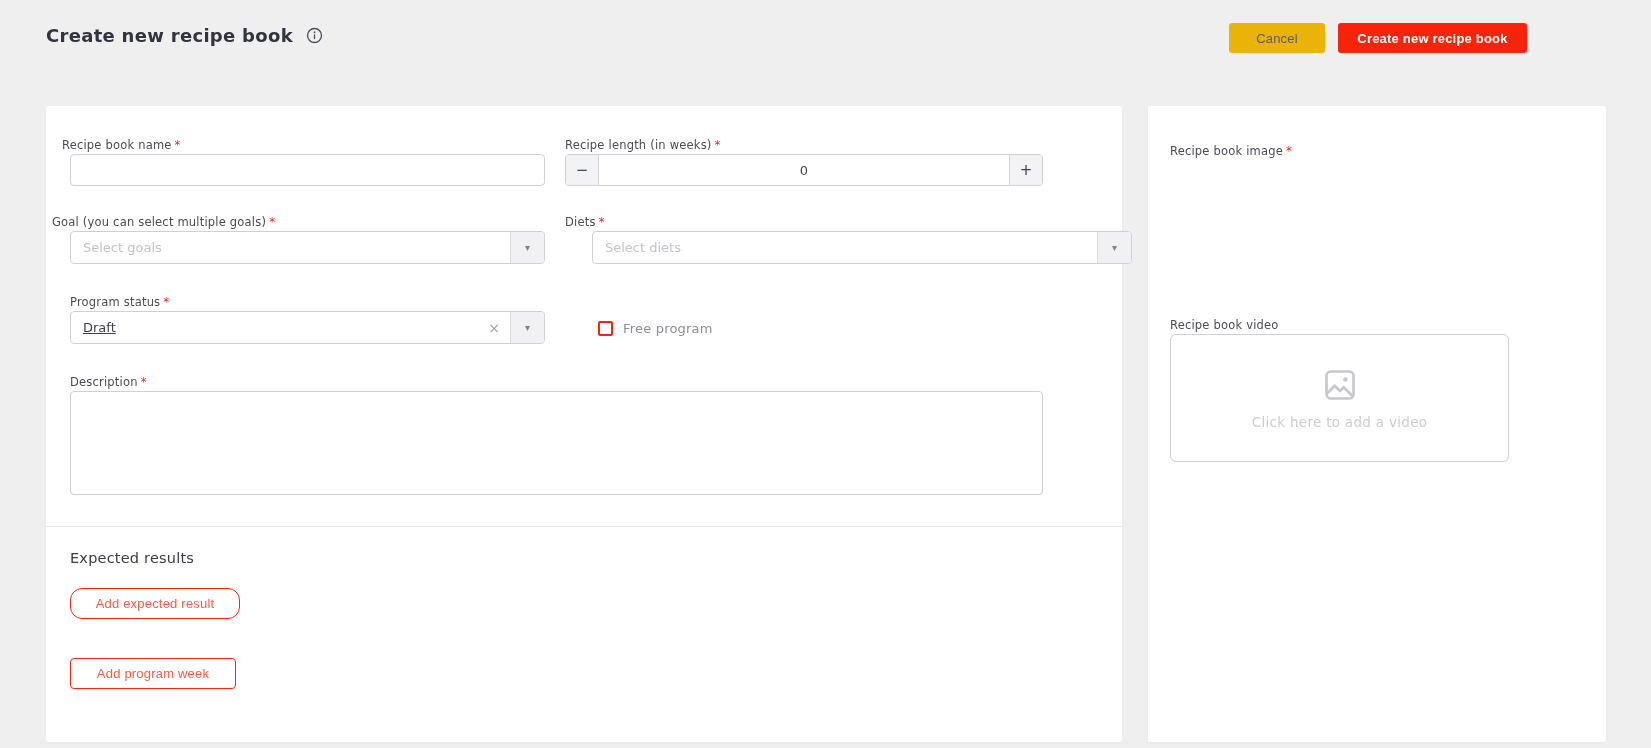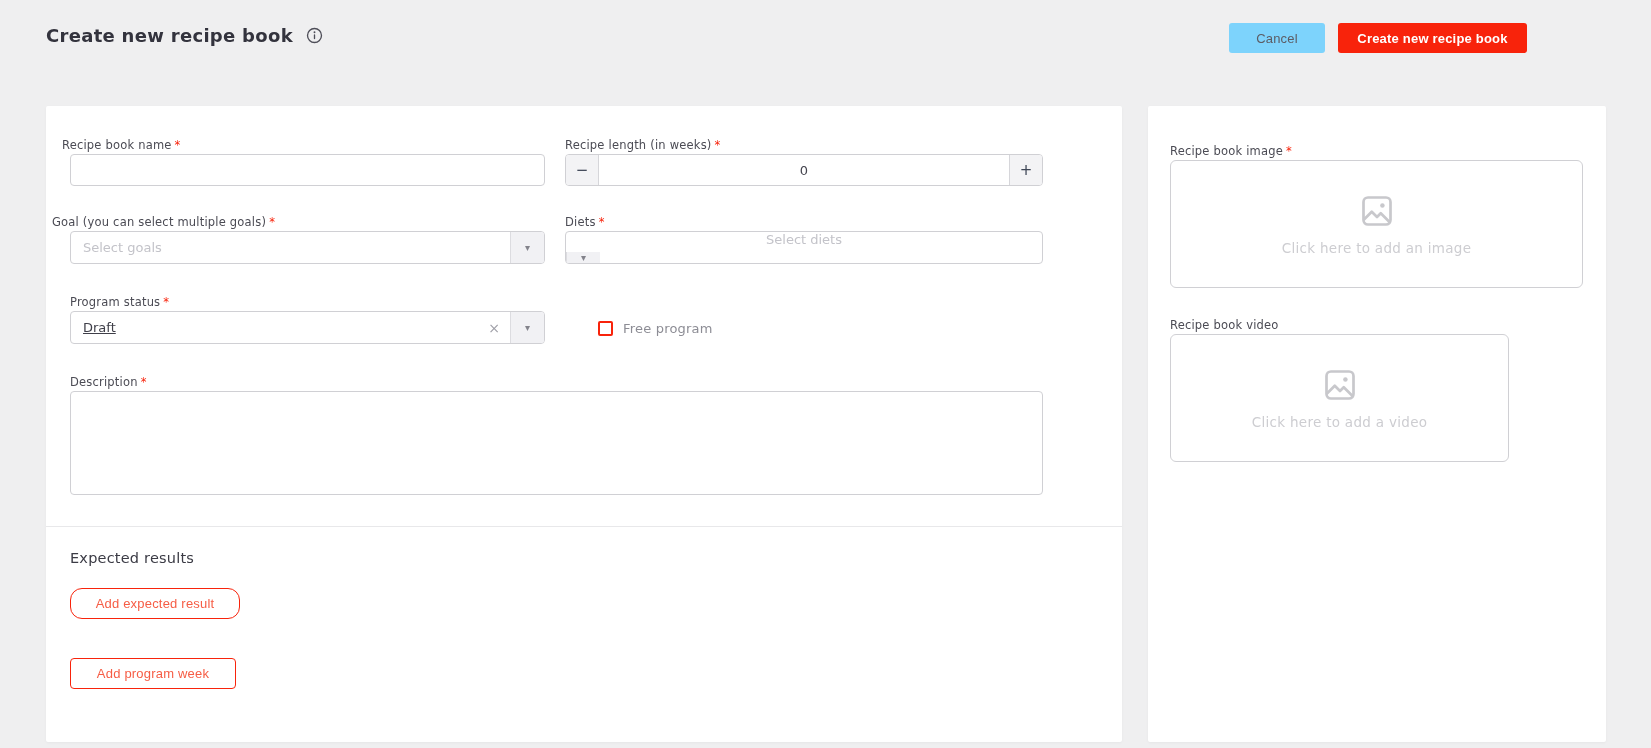--- a/index.html
+++ b/index.html
@@ -5,21 +5,21 @@
   * { margin:0; padding:0; box-sizing:border-box; }
   html,body { width:1651px; height:748px; }
   body { font-family:"DejaVu Sans","Liberation Sans",sans-serif; background:#efeff0; overflow:hidden; }
   #app { position:relative; width:1651px; height:748px; background:#efeff0; }
 
   
   .header-left { position:absolute; left:46px; top:25px; display:flex; align-items:center; gap:13px; }
   .page-title { font-size:18px; font-weight:600; color:#33333d; letter-spacing:.3px; }
   .info-icon { width:17px; height:17px; display:block; cursor:pointer; }
   .btn { display:flex; align-items:center; justify-content:center; border-radius:3px; font-size:13px; cursor:pointer; border:none; letter-spacing:.2px; }
-  .btn-cancel { position:absolute; left:1229px; top:23px; width:96px; height:30px; background:#7dd3fc; color:#5c5c64;text-align:center; }
+  .btn-cancel { position:absolute; left:1229px; top:23px; width:96px; height:30px; background:#eab308; color:#5c5c64;text-align:center; }
   .btn-submit { position:absolute; left:1338px; top:23px; width:189px; height:30px; background:#f8230b; color:#ffffff; font-weight:600; }
 
   
   .card { position:absolute; background:#ffffff; border-radius:2px; box-shadow:0 1px 3px rgba(0,0,0,.04); }
   .card-left  { left:46px;   top:106px; width:1076px; height:636px; }
   .card-right { left:1148px; top:106px; width:458px;  height:636px; }
 
   
   .f-label { position:absolute; font-size:11.5px; color:#4b4b54; letter-spacing:.2px; white-space:nowrap; }
   .req { color:#f8230b; margin-left:3px; }
@@ -95,21 +95,21 @@
       <span>Goal (you can select multiple goals)</span><span class="req">*</span>
     </div>
     <div class="select" style="left:24px; top:125px; width:475px; height:33px;">
       <div class="select-text placeholder">Select goals</div>
       <div class="select-caret">▾</div>
     </div>
 
     <div class="f-label" style="left:519px; top:109px;">
       <span>Diets</span><span class="req">*</span>
     </div>
-    <div class="select" style="left:519px; top:125px; width:478px; height:33px;flex-direction:column;">
+    <div class="select" style="left:546px; top:125px; width:540px; height:33px;">
       <div class="select-text placeholder">Select diets</div>
       <div class="select-caret">▾</div>
     </div>
 
     <div class="f-label" style="left:24px; top:189px;">
       <span>Program status</span><span class="req">*</span>
     </div>
     <div class="select" style="left:24px; top:205px; width:475px; height:33px;">
       <div class="select-text select-value">Draft</div>
       <div class="select-clear">×</div>
@@ -133,28 +133,20 @@
     <button class="btn-outline" style="left:24px; top:482px; width:170px; height:31px;border-radius:12px;">Add expected result</button>
 
     <button class="btn-outline" style="left:24px; top:552px; width:166px; height:31px;">Add program week</button>
   </div>
 
   <div class="card card-right">
 
     <div class="f-label" style="left:22px; top:38px;">
       <span>Recipe book image</span><span class="req">*</span>
     </div>
-    <div class="dropzone" style="left:22px; top:54px; width:413px; height:128px;">
-      <svg class="dz-icon" viewBox="0 0 24 24">
-        <rect x="3" y="3" width="18" height="18" rx="3" fill="none" stroke="#c8c8cc" stroke-width="1.8"></rect>
-        <circle cx="15.6" cy="8.4" r="1.5" fill="#c8c8cc"></circle>
-        <path d="M3.5 17.5 L8.5 12.5 L12 16 L14.5 13.5 L20.5 19.5" fill="none" stroke="#c8c8cc" stroke-width="1.8" stroke-linecap="round" stroke-linejoin="round"></path>
-      </svg>
-      <div class="dz-text">Click here to add an image</div>
-    </div>
 
     <div class="f-label" style="left:22px; top:212px;">
       <span>Recipe book video</span><span class="req"></span>
     </div>
     <div class="dropzone" style="left:22px; top:228px; width:339px; height:128px;">
       <svg class="dz-icon" viewBox="0 0 24 24">
         <rect x="3" y="3" width="18" height="18" rx="3" fill="none" stroke="#c8c8cc" stroke-width="1.8"></rect>
         <circle cx="15.6" cy="8.4" r="1.5" fill="#c8c8cc"></circle>
         <path d="M3.5 17.5 L8.5 12.5 L12 16 L14.5 13.5 L20.5 19.5" fill="none" stroke="#c8c8cc" stroke-width="1.8" stroke-linecap="round" stroke-linejoin="round"></path>
       </svg>

